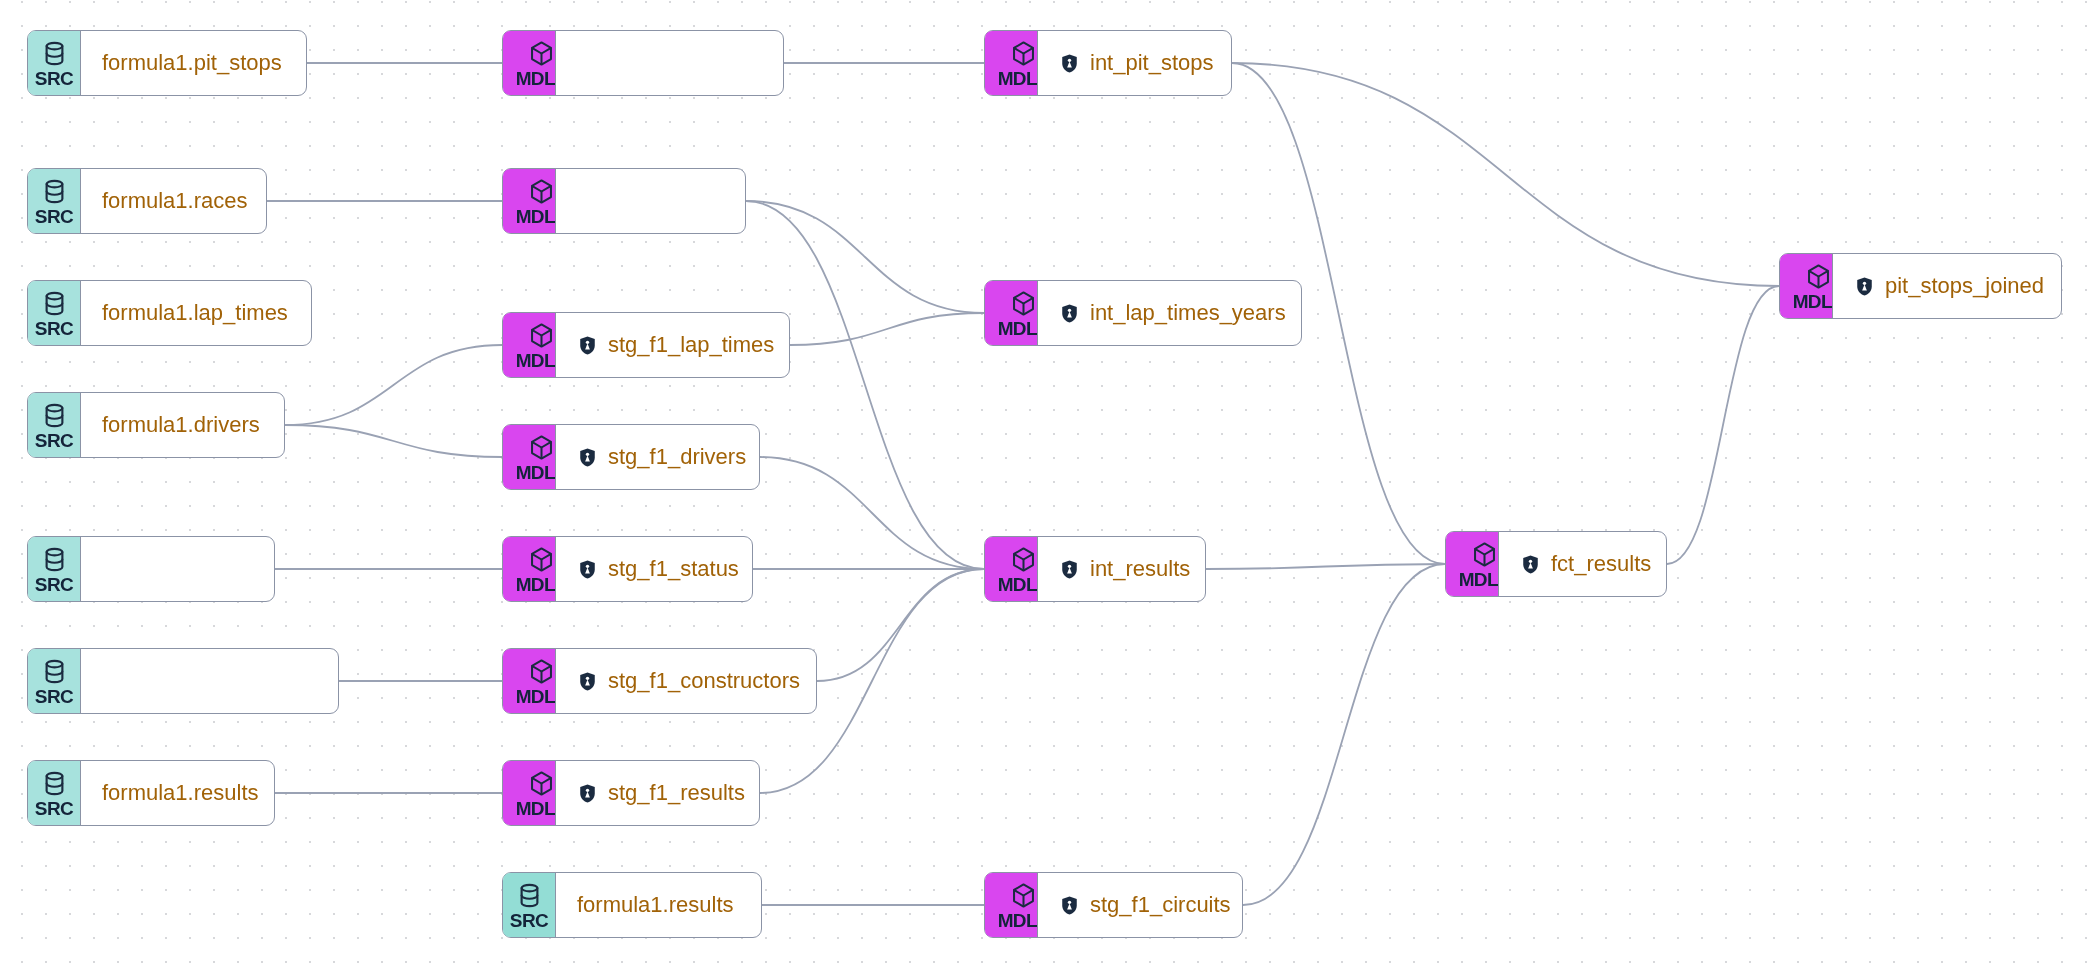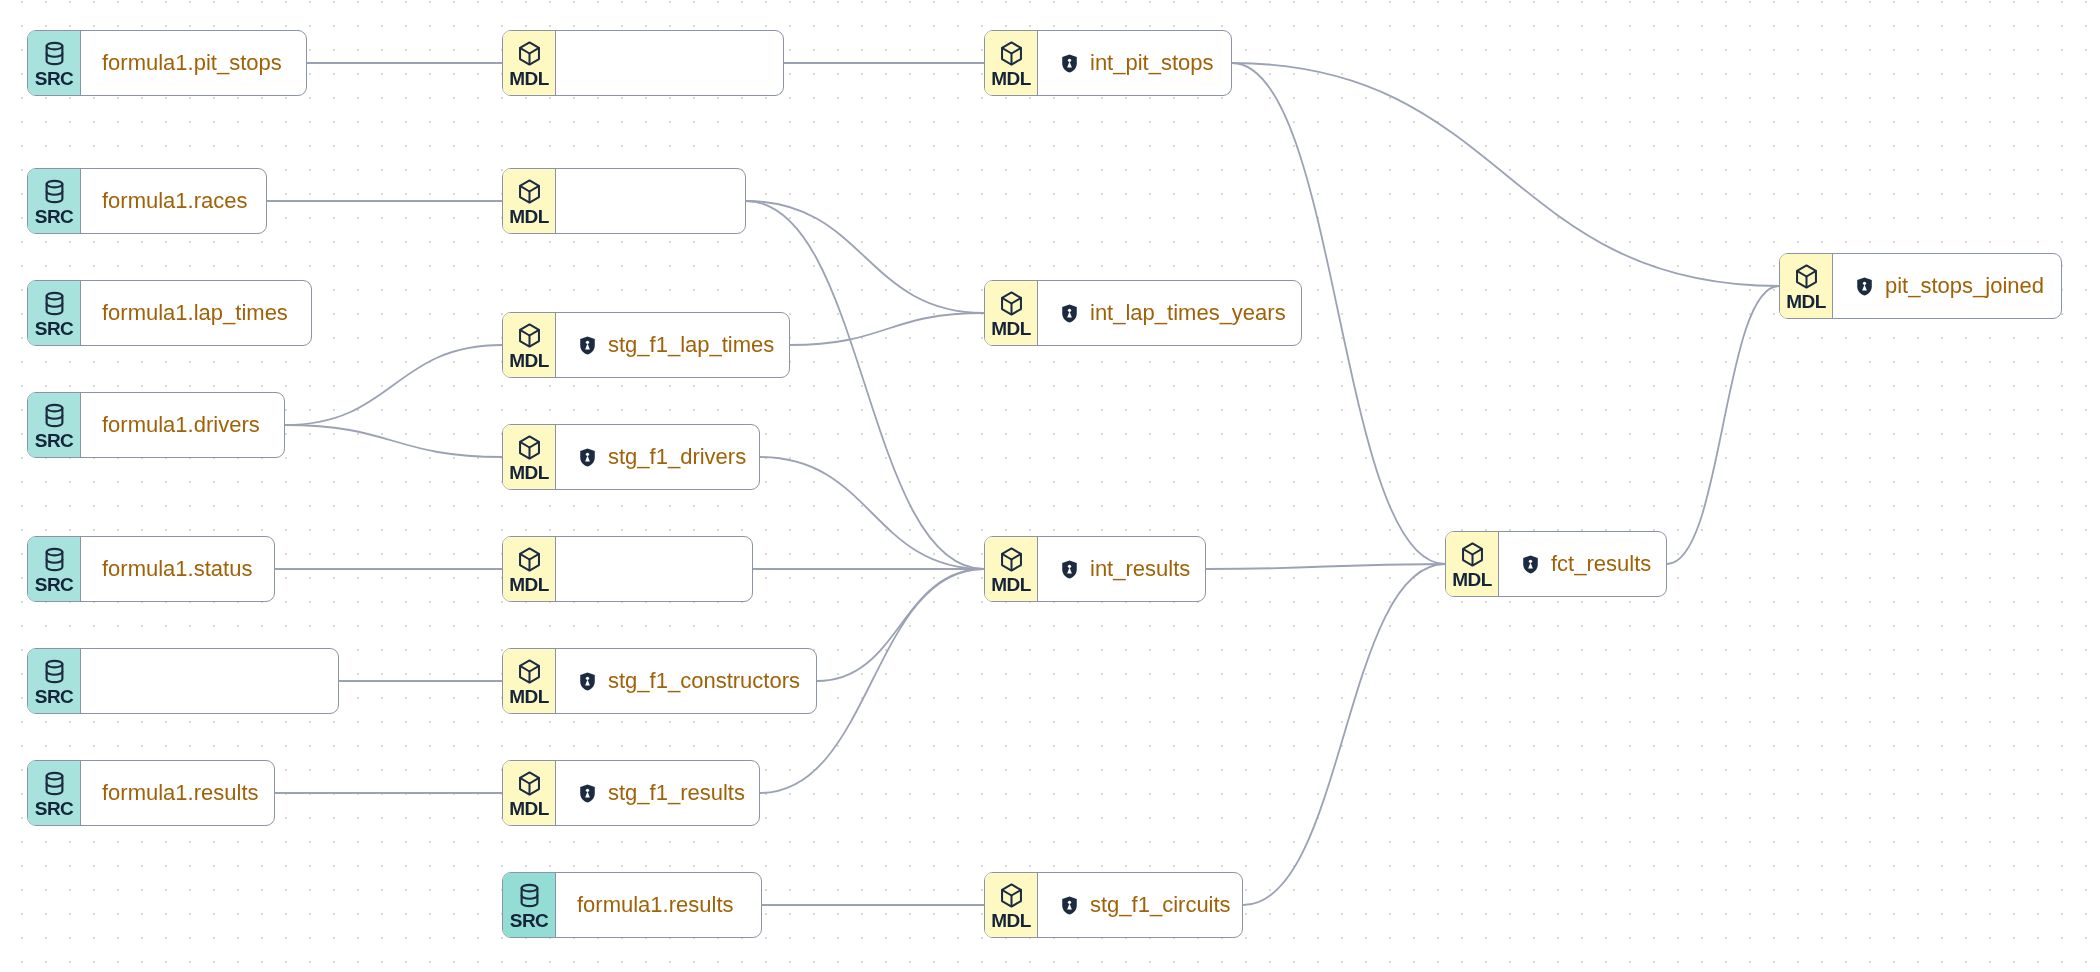--- a/index.html
+++ b/index.html
@@ -21,21 +21,21 @@
     background:#ffffff;border:1.5px solid #8b93a6;border-radius:9px;
   }
   .badge{
     flex:0 0 53px;width:53px;box-sizing:border-box;
     border-right:1.5px solid #8b93a6;border-radius:7px 0 0 7px;
     display:flex;flex-direction:column;align-items:center;justify-content:center;
     gap:1px;padding-top:3px;
   }
   .node.source .badge{background:#a7e2dd;}
   .node.source.highlight .badge{background:#93ddd5;}
-  .node.model .badge{background:#fef9c3;}
+  .node.model .badge{background:#d946ef;align-items:flex-end;}
   .bicon{display:block;height:27px;}
   .bicon svg{width:27px;height:27px;display:block;color:#1b2b40;}
   .blabel{
     font-size:19px;font-weight:700;line-height:1.15;color:#14243a;
     letter-spacing:-0.6px;
   }
   .body{
     flex:1;display:flex;align-items:center;gap:10px;
     padding:0 18px 0 21px;min-width:0;
   }
@@ -137,23 +137,20 @@
       <div class="badge">
         <span class="bicon">
           <svg viewBox="0 0 24 24" fill="none" stroke="currentColor" stroke-width="1.9" stroke-linecap="round" stroke-linejoin="round">
             <ellipse cx="12" cy="5.4" rx="7" ry="2.9"></ellipse>
             <path d="M5 5.4v6.6c0 1.6 3.13 2.9 7 2.9s7-1.3 7-2.9V5.4"></path>
             <path d="M5 12v6.6c0 1.6 3.13 2.9 7 2.9s7-1.3 7-2.9V12"></path>
           </svg>
         </span>
         <span class="blabel">SRC</span>
       </div>
-      <div class="body">
-        <span class="label">formula1.status</span>
-      </div>
     </div>
     <div class="node source" style="left: 27px; top: 648px; width: 312px; height: 66px;">
       <div class="badge">
         <span class="bicon">
           <svg viewBox="0 0 24 24" fill="none" stroke="currentColor" stroke-width="1.9" stroke-linecap="round" stroke-linejoin="round">
             <ellipse cx="12" cy="5.4" rx="7" ry="2.9"></ellipse>
             <path d="M5 5.4v6.6c0 1.6 3.13 2.9 7 2.9s7-1.3 7-2.9V5.4"></path>
             <path d="M5 12v6.6c0 1.6 3.13 2.9 7 2.9s7-1.3 7-2.9V12"></path>
           </svg>
         </span>
@@ -261,20 +258,30 @@
     <div class="node model" style="left: 502px; top: 536px; width: 251px; height: 66px;">
       <div class="badge">
         <span class="bicon">
           <svg viewBox="0 0 24 24" fill="none" stroke="currentColor" stroke-width="1.8" stroke-linecap="round" stroke-linejoin="round">
             <path d="M12 2.2 L20.4 7.1 V16.9 L12 21.8 L3.6 16.9 V7.1 Z"></path>
             <path d="M3.9 7.2 L12 12 L20.1 7.2"></path>
             <path d="M12 12 V21.4"></path>
           </svg>
         </span>
         <span class="blabel">MDL</span>
+      </div>
+      <div class="body">
+        <span class="shield">
+          <svg viewBox="0 0 24 24">
+            <path fill="#1b2b40" d="M12 1.6l8.3 3.1v7.2c0 5.1-3.5 8.7-8.3 10.5C7.2 20.6 3.7 17 3.7 11.9V4.7z"></path>
+            <circle cx="12" cy="8.4" r="1.9" fill="#ffffff"></circle>
+            <path fill="#ffffff" d="M12 9.8 L14.7 16.6 L9.3 16.6 Z"></path>
+          </svg>
+        </span>
+        <span class="label">stg_f1_status</span>
       </div>
     </div>
     <div class="node model" style="left: 502px; top: 648px; width: 315px; height: 66px;">
       <div class="badge">
         <span class="bicon">
           <svg viewBox="0 0 24 24" fill="none" stroke="currentColor" stroke-width="1.8" stroke-linecap="round" stroke-linejoin="round">
             <path d="M12 2.2 L20.4 7.1 V16.9 L12 21.8 L3.6 16.9 V7.1 Z"></path>
             <path d="M3.9 7.2 L12 12 L20.1 7.2"></path>
             <path d="M12 12 V21.4"></path>
           </svg>

